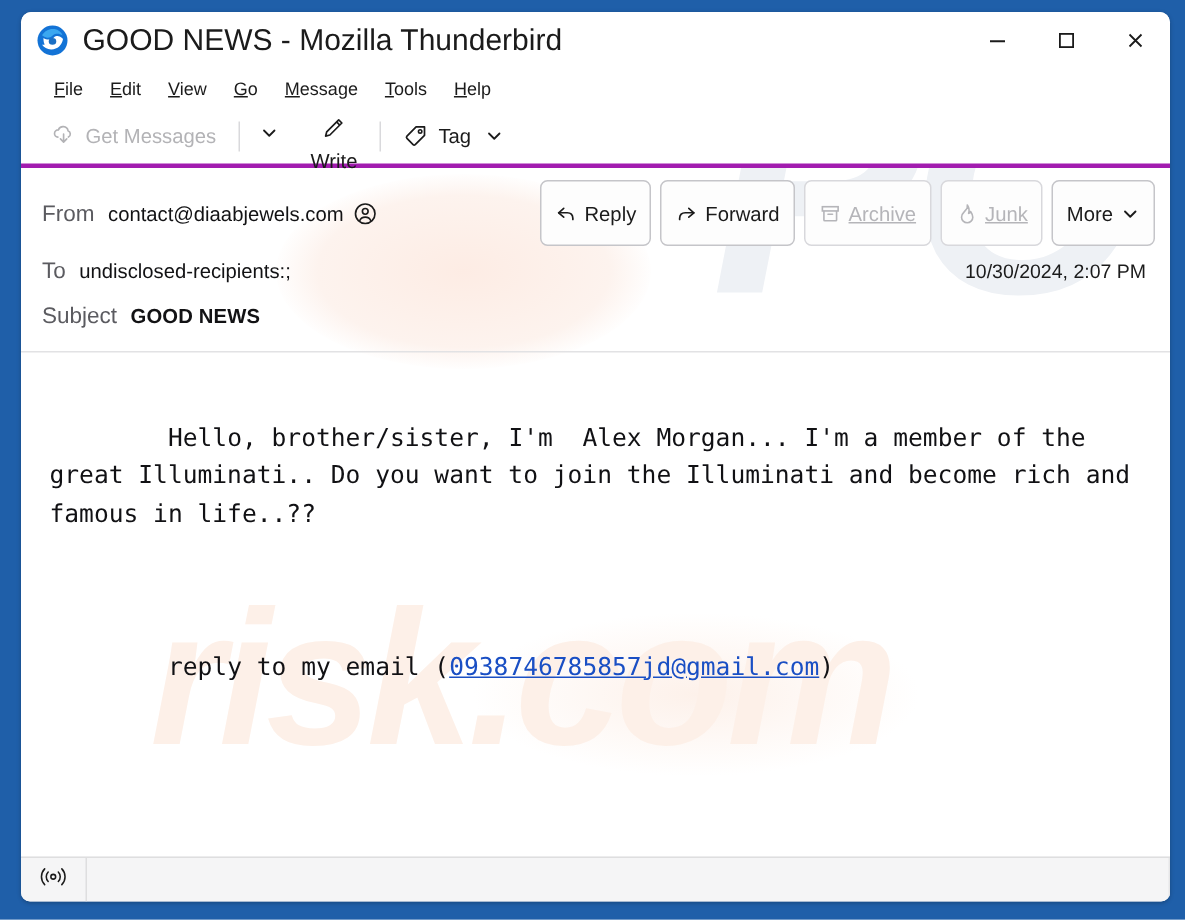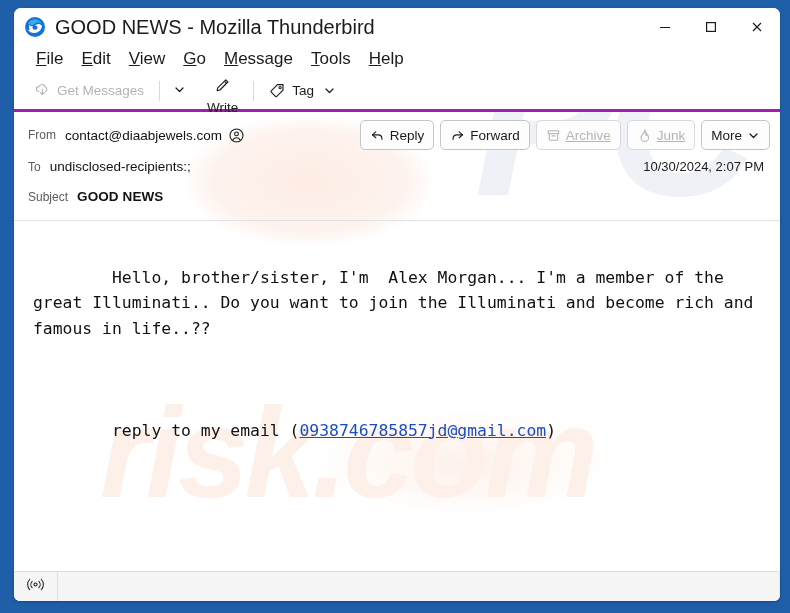--- a/index.html
+++ b/index.html
@@ -71,21 +71,21 @@
 
   
   .menubar {
     position: relative; z-index: 3;
     height: 26px; flex: 0 0 26px;
     display: flex; align-items: center;
     padding-left: 13px;
     background: #ffffff;
   }
   .menu-item {
-    font-size: 17px; color: #1b1b1b;
+    font-size: 12px; color: #1b1b1b;
     padding: 2px 9px; border-radius: 3px;
     white-space: nowrap;
   }
   .menu-item u { text-decoration: underline; text-underline-offset: 1px; }
 
   
   .toolbar {
     position: relative; z-index: 3;
     height: 40px; flex: 0 0 40px;
     display: flex; align-items: center;
@@ -110,33 +110,33 @@
   .header {
     position: relative; z-index: 2;
     flex: 0 0 auto;
     padding: 8px 10px 10px 14px;
     background: transparent;
     border-bottom: 1px solid #e2e2e4;
   }
   .hrow { display: flex; align-items: center; min-height: 27px; }
   .hrow + .hrow { margin-top: 3px; }
   .hlabel {
-    font-size: 12px; color: #5b5b60;
+    font-size: 15px; color: #5b5b60;
     flex: 0 0 auto; margin-right: 9px;
   }
   .hvalue { font-size: 13.5px; color: #121214; white-space: nowrap; }
   .hvalue.subject { font-weight: 700; letter-spacing: .1px; }
   .contact-ic { margin-left: 7px; display: flex; align-items: center; }
   .hspacer { flex: 1 1 auto; }
   .hdate { font-size: 13px; color: #1b1b1b; white-space: nowrap; padding-right: 6px; }
 
   .actions { display: flex; align-items: center; gap: 6px; }
   .abtn {
     display: flex; align-items: center; gap: 5px;
-    height: 30px; padding: 0 9px;
+    height: 44px; padding: 0 9px;
     border: 1px solid #c5c5c9; border-radius: 5px;
     background: #fdfdfd;
     font-size: 13.5px; color: #1b1b1b; white-space: nowrap;
   }
   .abtn.disabled { color: #b5b5b9; border-color: #d8d8dc; background: #fdfdfd; text-decoration: underline; }
   .abtn svg { display: block; flex: 0 0 auto; }
 
   
   .bodyarea {
     position: relative; z-index: 2;

